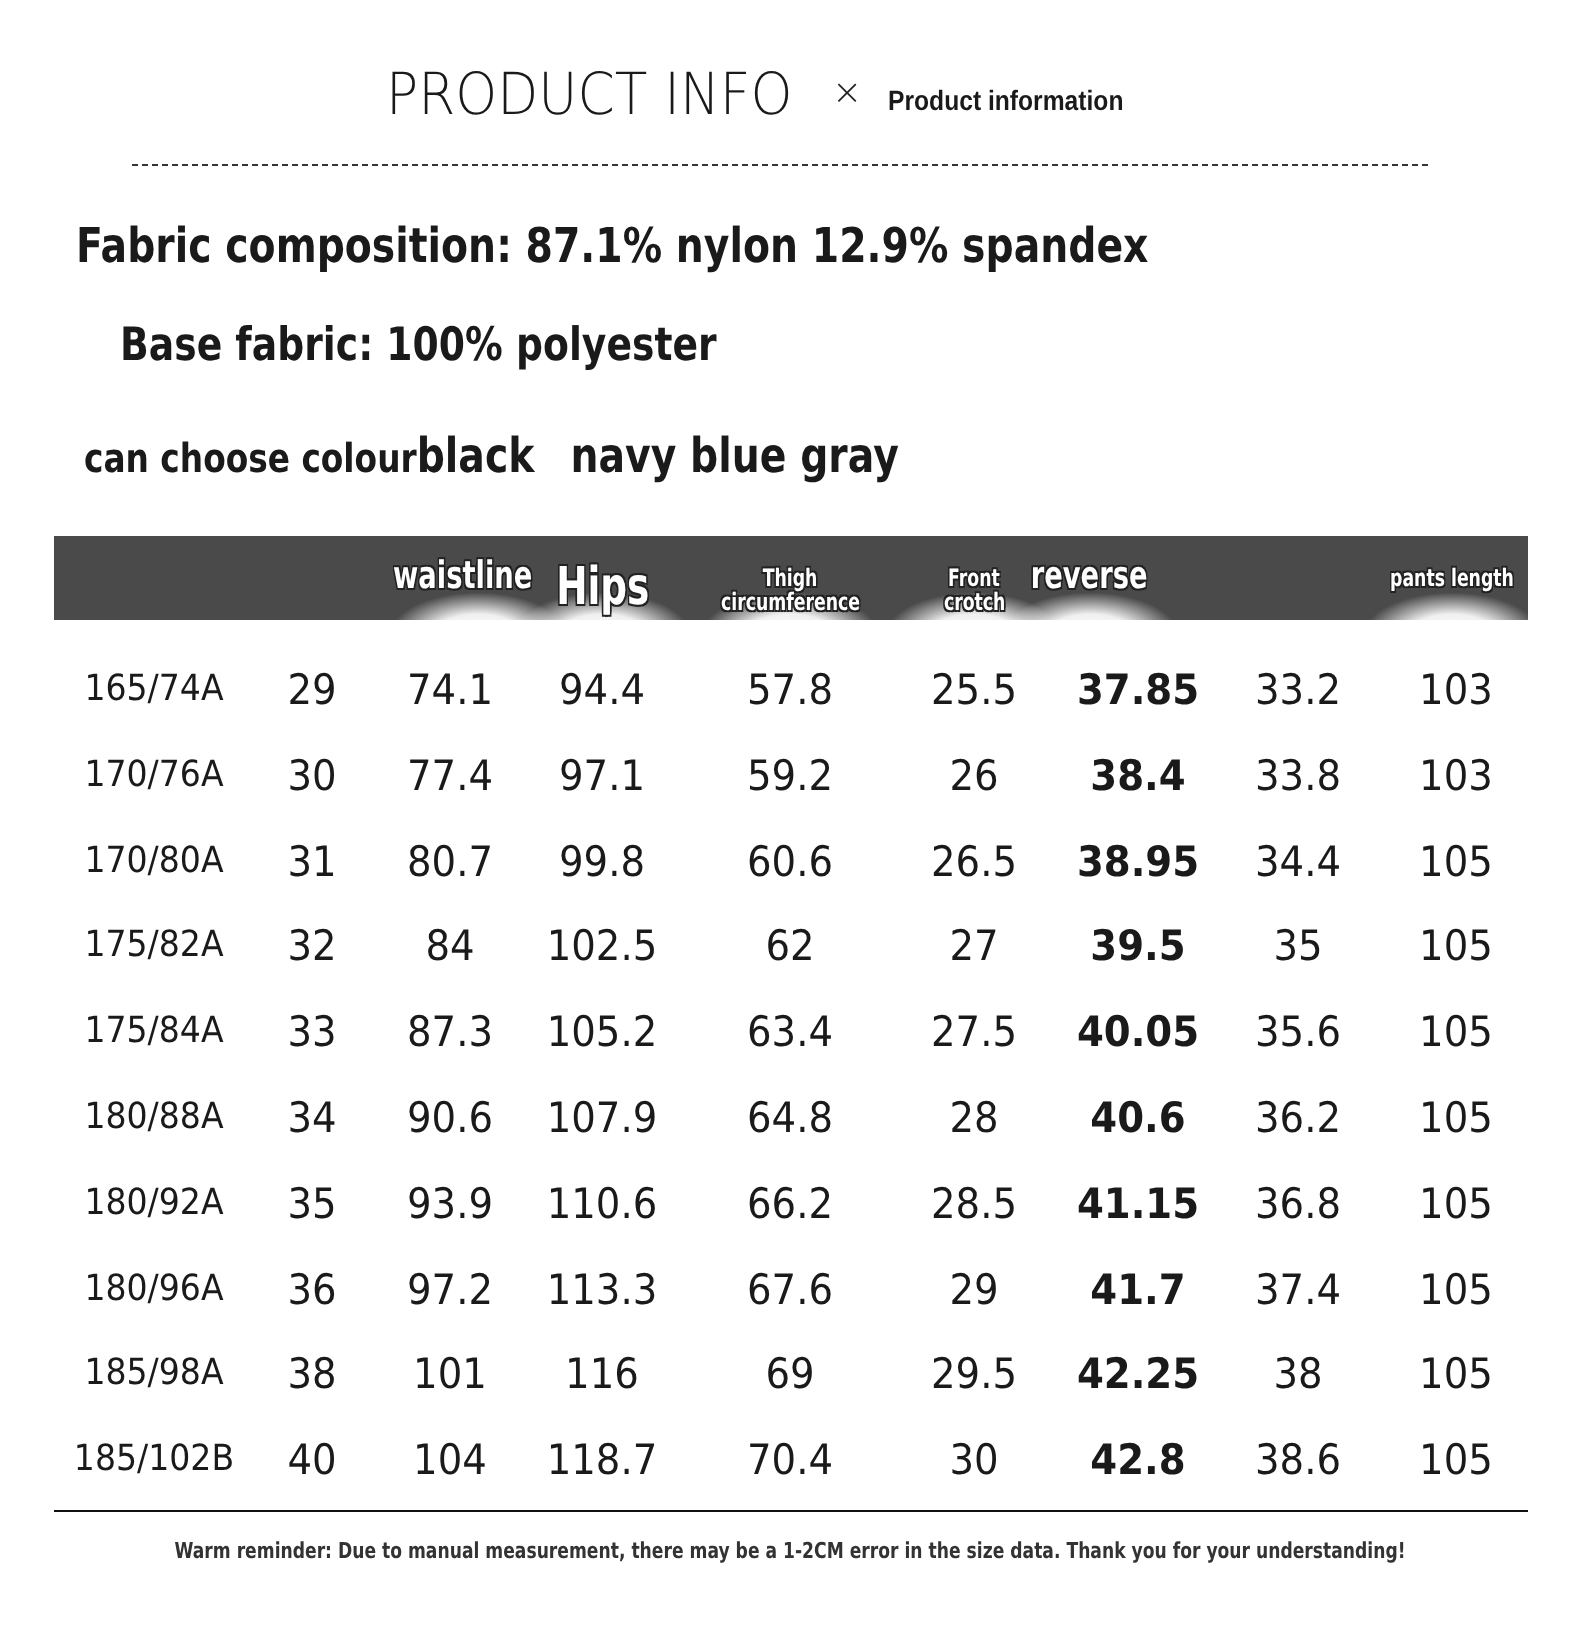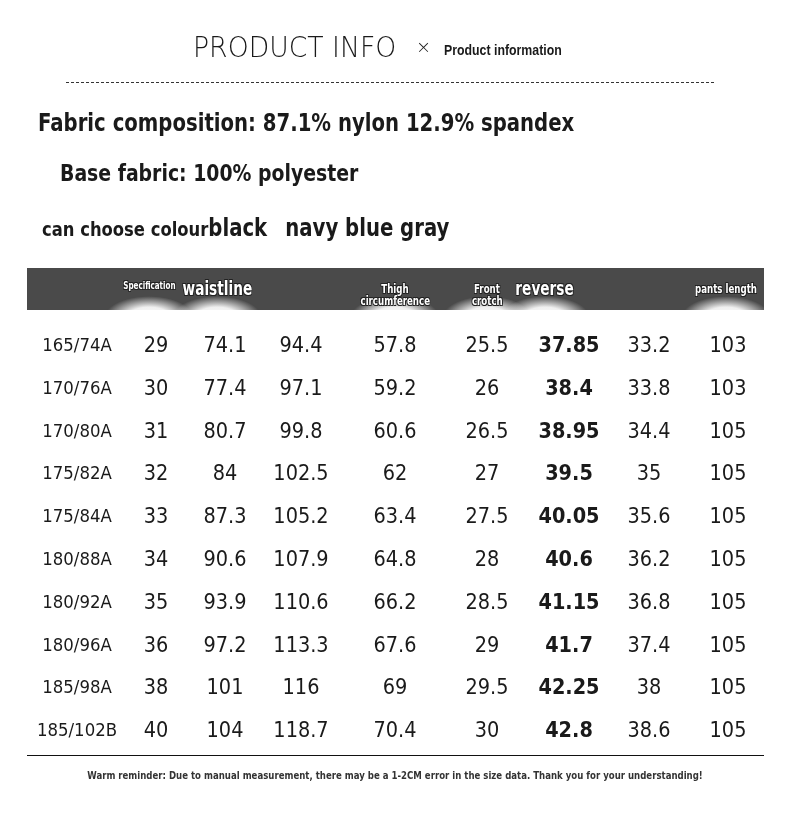--- a/index.html
+++ b/index.html
@@ -50,27 +50,27 @@
 
 <div class="dash-line"></div>
 
 <div class="info-line fabric">Fabric composition: 87.1% nylon 12.9% spandex</div>
 <div class="info-line base">Base fabric: 100% polyester</div>
 <div class="info-line colour">
   <span>can choose colour</span><span class="big">black</span><span class="gap"></span><span class="big">navy blue gray</span>
 </div>
 
 <div class="table-head">
-  <div class="head-cell" style="left:82px;width:80px;justify-content:center;padding-bottom:6px;">
-    <div class="bump"></div>
-    <span class="head-label h-xs">Specification</span>
-  </div>
-  <div class="head-cell" style="left:149px;width:82px;justify-content:center;padding-bottom:0;">
+  <div class="head-cell" style="left:171px;width:82px;justify-content:center;padding-bottom:0;align-items:flex-end;">
     <div class="bump"></div>
     <span class="head-label h-lg">waistline</span>
+  </div>
+  <div class="head-cell" style="left:234px;width:80px;">
+    <div class="bump"></div>
+    <span class="head-label h-xl">Hips</span>
   </div>
   <div class="head-cell" style="left:420px;width:80px;">
     <div class="bump"></div>
     <span class="head-label h-sm">Front</span>
     <span class="head-label h-sm">crotch</span>
   </div>
   <div class="head-cell" style="left:318px;width:100px;">
     <div class="bump"></div>
     <span class="head-label h-sm">Thigh</span>
     <span class="head-label h-sm">circumference</span>

